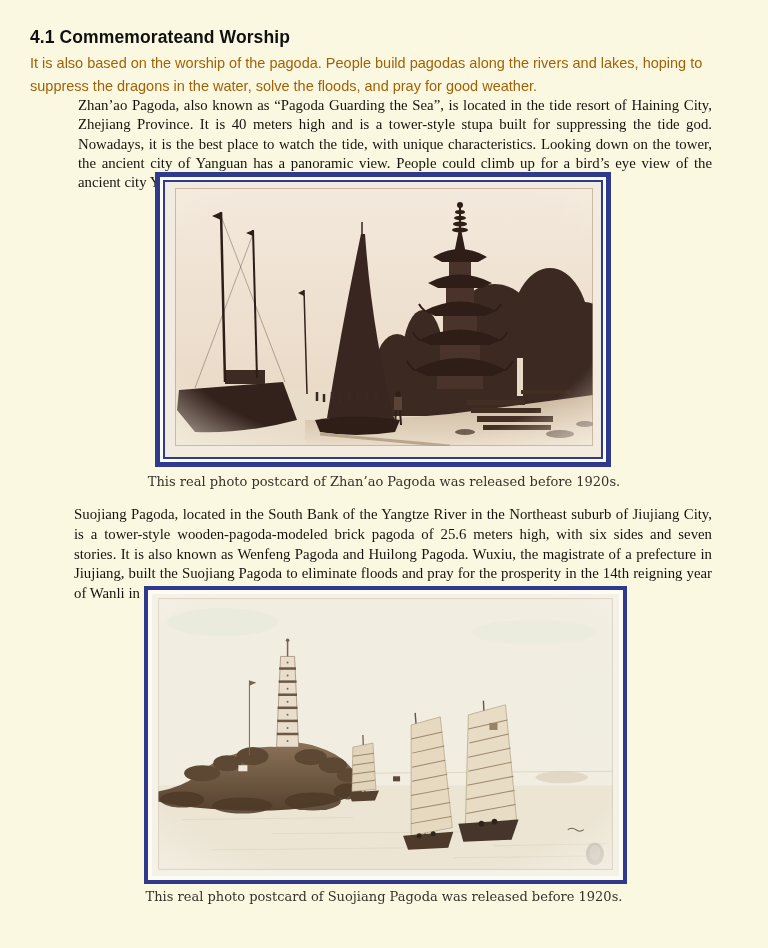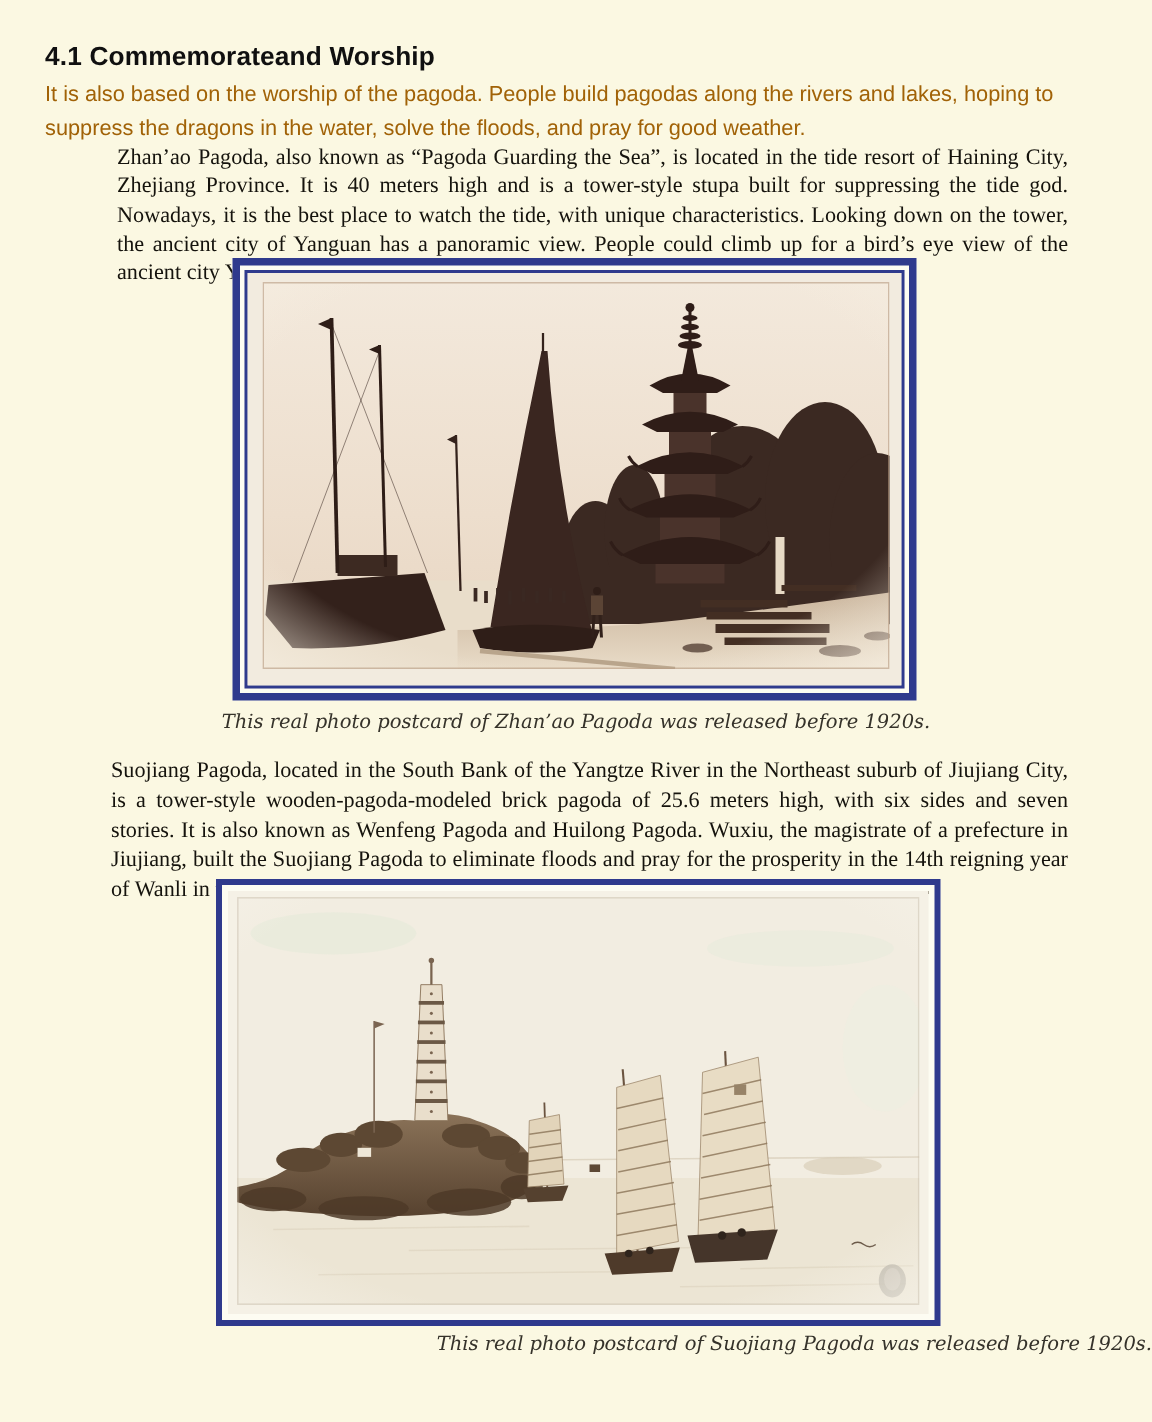--- a/index.html
+++ b/index.html
@@ -28,25 +28,25 @@
   .frame { position:absolute; border:5px solid #2f3a8d; background:#fdfcf2; }
   .frame .inner { width:100%; height:100%; overflow:hidden; }
   .frame1 { left:155px; top:172px; width:456px; height:295px; padding:3px; }
   .frame1 .inner { border:2px solid #2f3a8d; background:#f4ede1; }
   .frame2 { left:144px; top:586px; width:483px; height:298px; border-width:4px; padding:4px; }
   .frame2 .inner { background:#f4efe5; box-shadow: inset 2px 2px 0 rgba(120,110,95,.65); }
   .frame svg { display:block; width:100%; height:100%; }
 
   .caption {
     position:absolute; left:0; width:768px; text-align:center;
-    font-family:"DejaVu Serif", serif; font-style:italic;
+    font-family:"DejaVu Serif", serif; 
     font-size:13px; color:#35322a;
   }
   .cap1 { top:474px; }
-  .cap2 { top:889px;text-align:right; }
+  .cap2 { top:889px; }
 </style>
 </head>
 <body>
 
 <div class="page">
 
   <h1 class="heading">4.1 Commemorateand Worship</h1>
 
   <p class="intro">It is also based on the worship of the pagoda. People build pagodas along the rivers and lakes, hoping to suppress the dragons in the water, solve the floods, and pray for good weather.</p>
 

